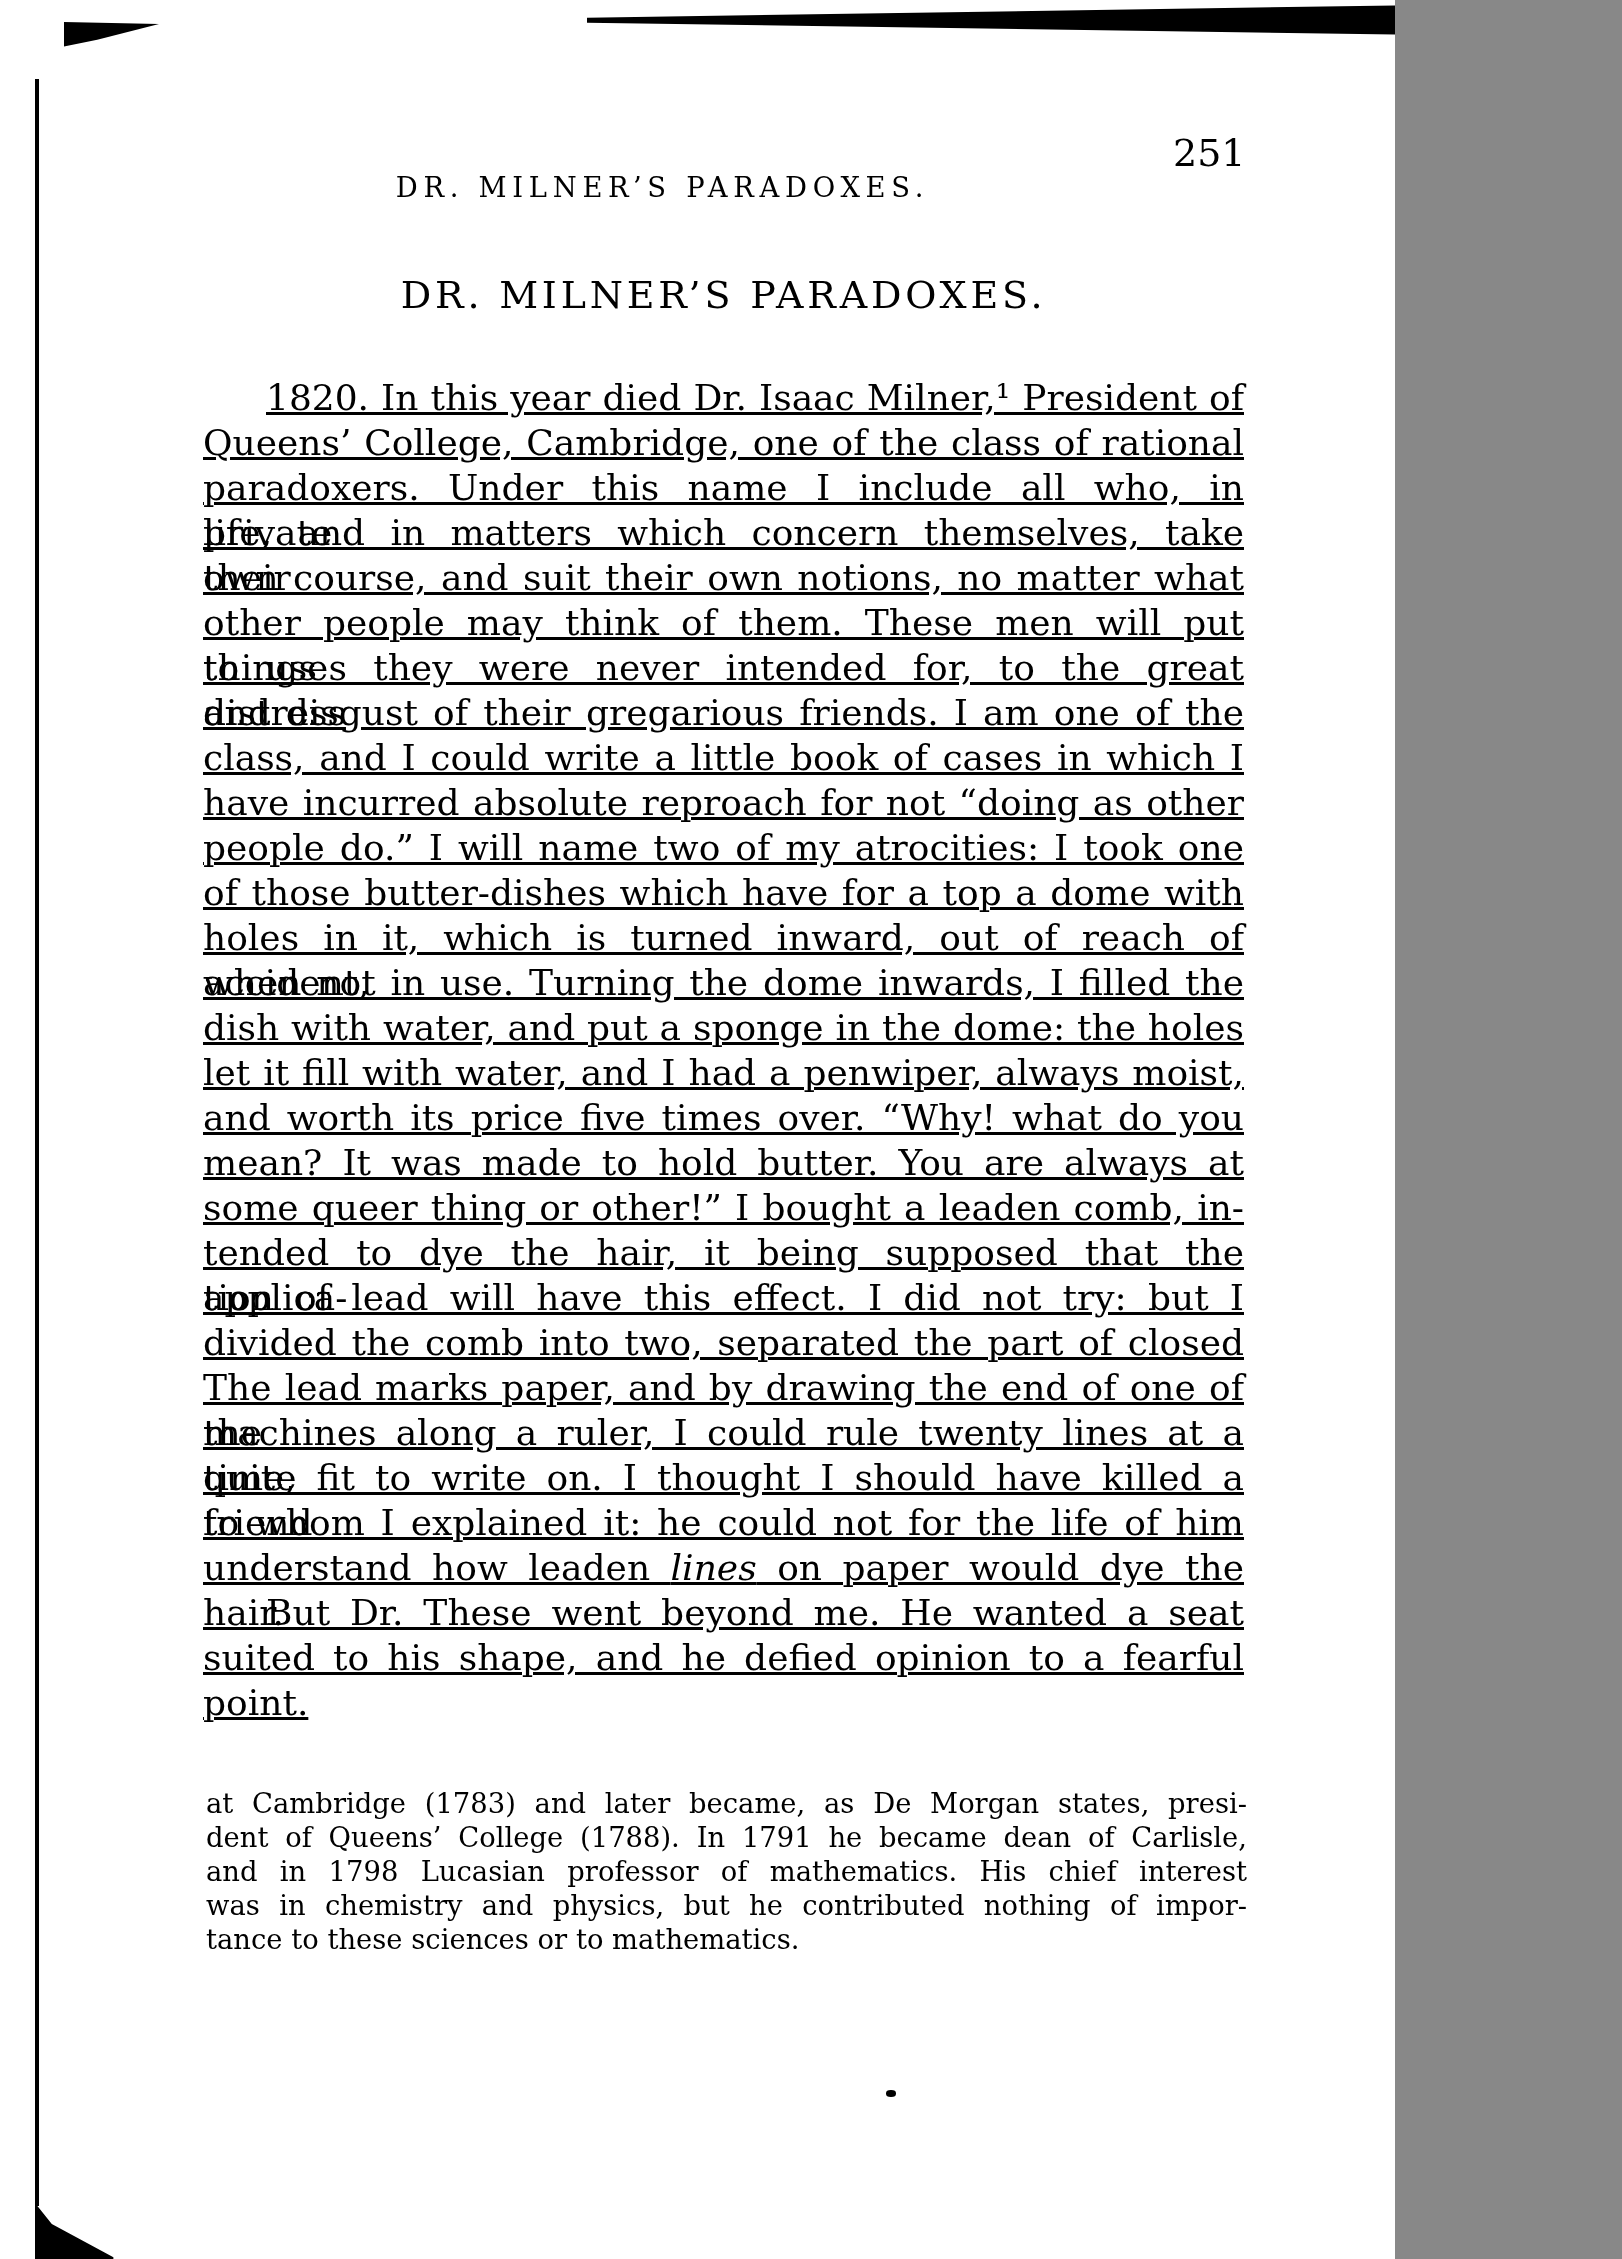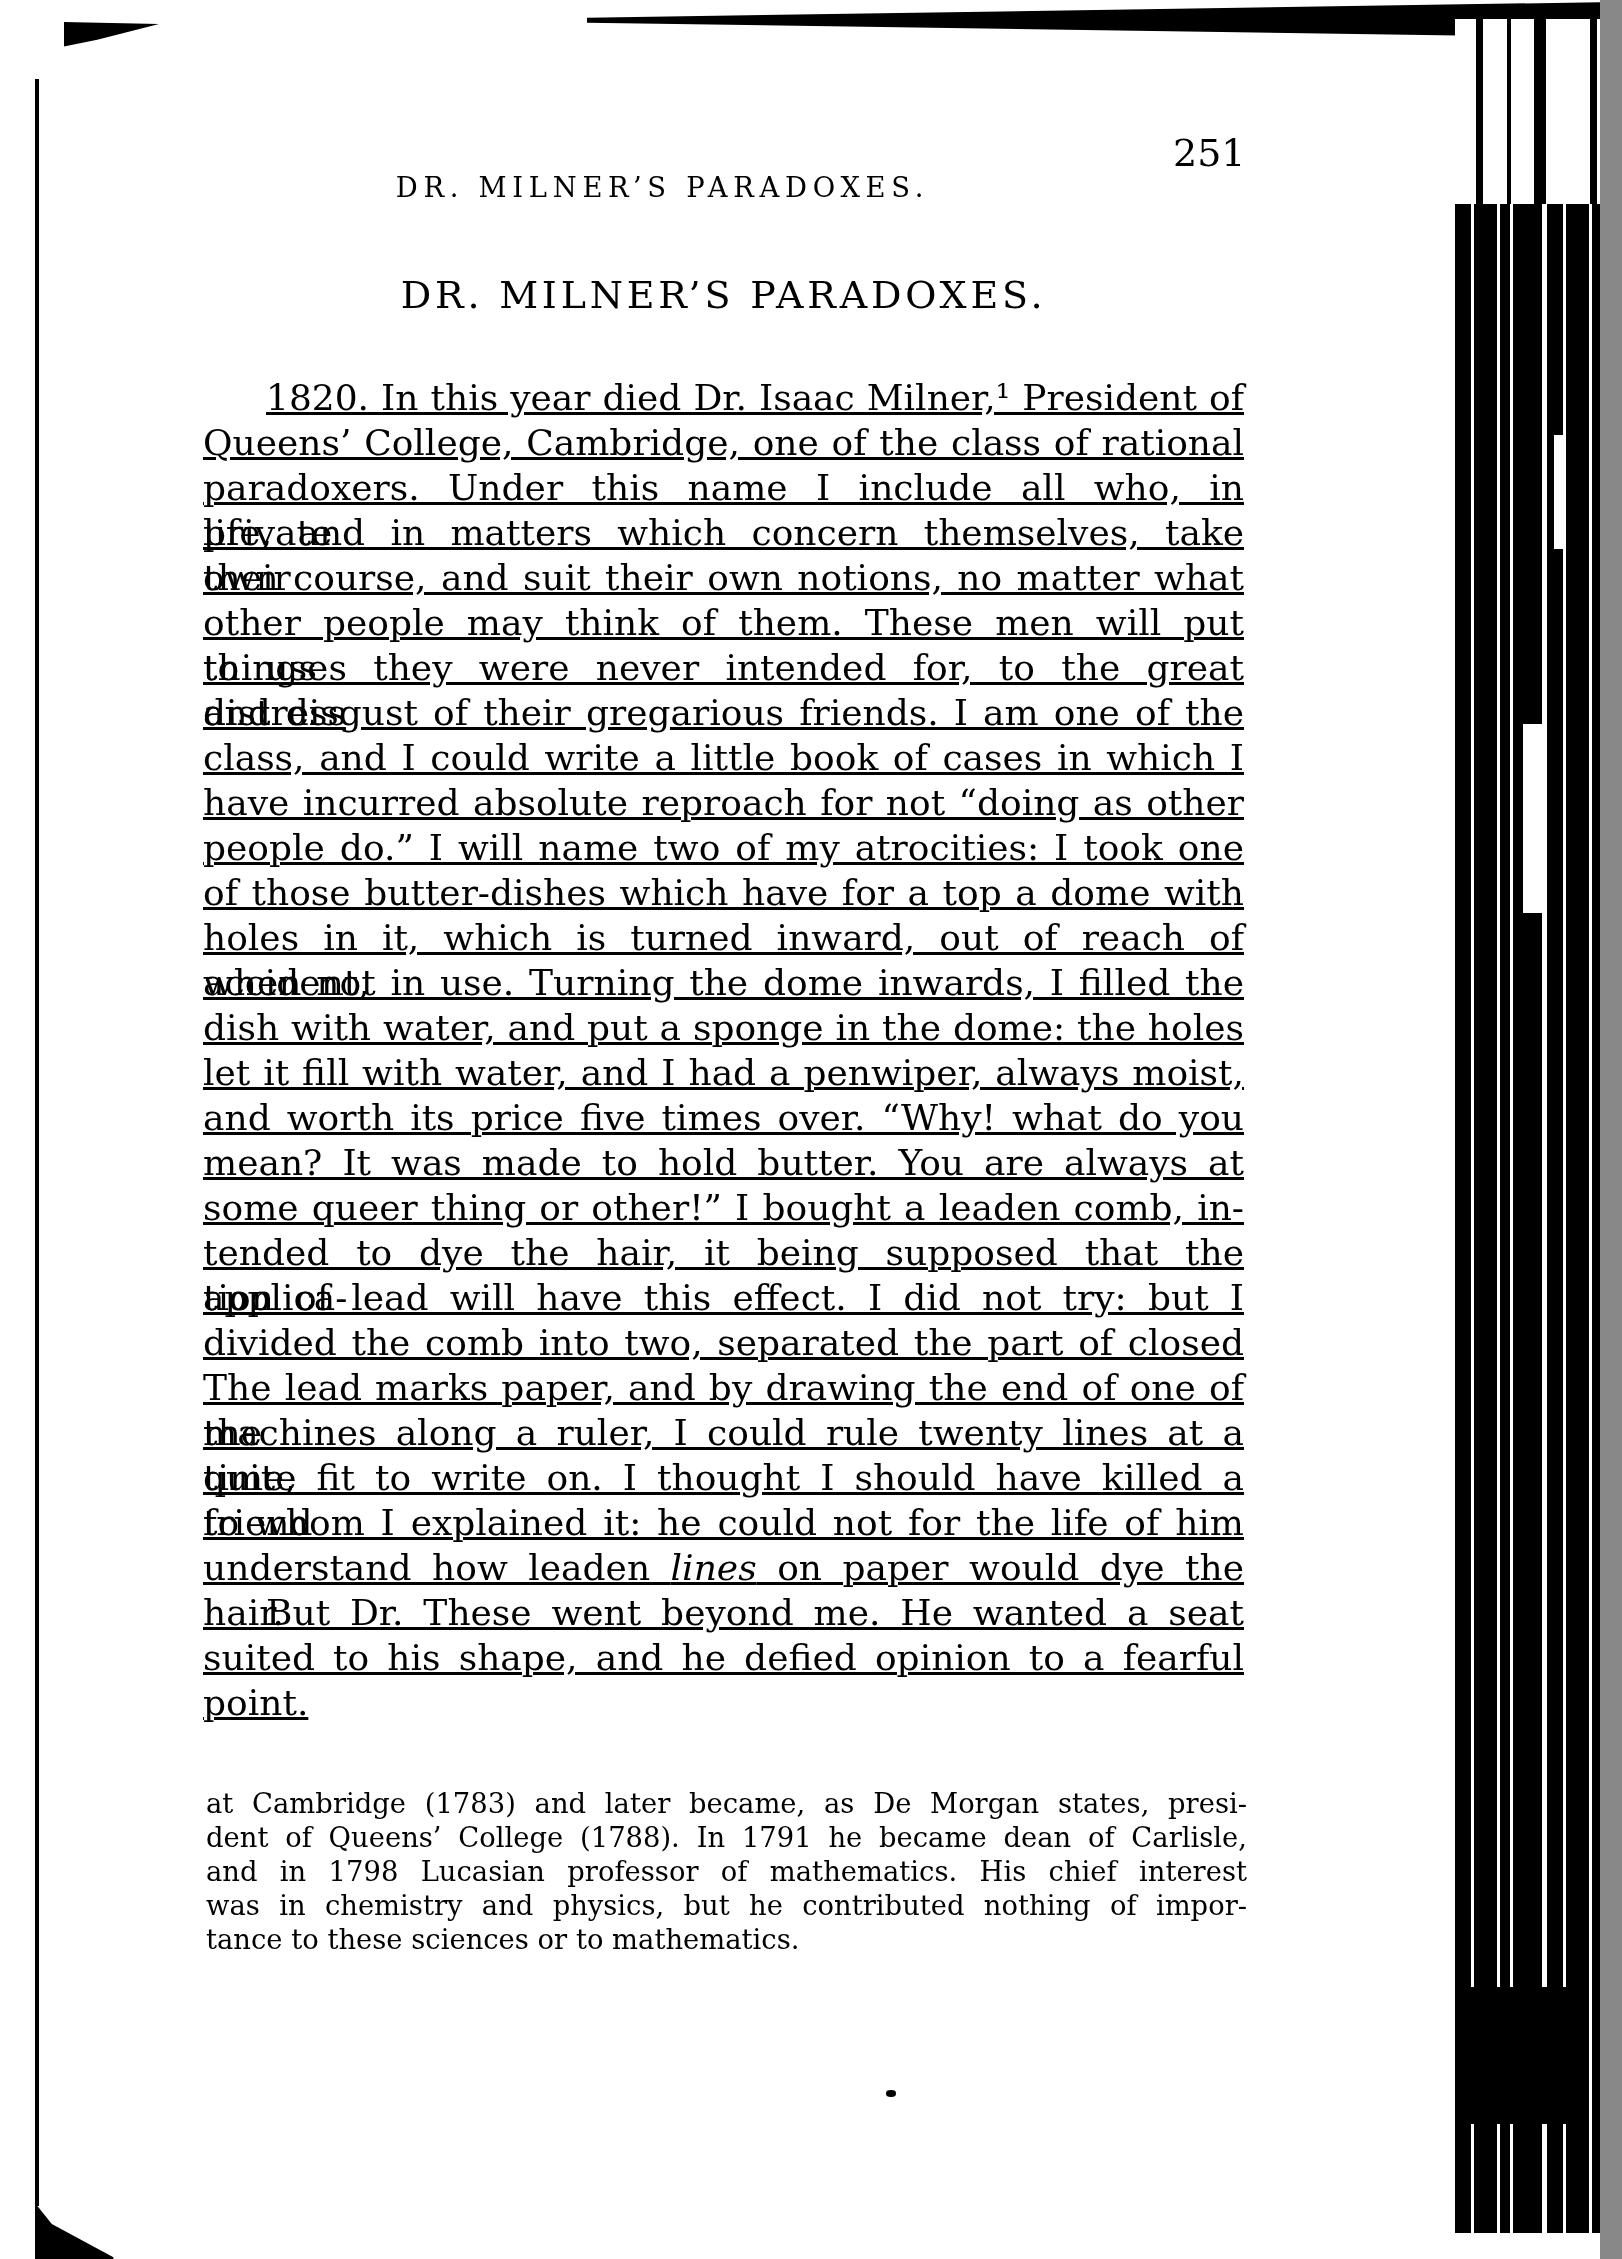--- a/index.html
+++ b/index.html
@@ -1,18 +1,18 @@
 <!DOCTYPE html>
 <html style="font-size:15px"><head>
 <meta charset="utf-8">
 <style>
   html,body{margin:0;padding:0;background:#888;}
   .page{
     position:relative;
-    width:1600px;height:2260px;
+    width:1395px;height:2260px;
     background:#ffffff;
     overflow:hidden;
     font-family:"DejaVu Serif","Liberation Serif",serif;
     color:#000;
   }
   
   .artifact{position:absolute;background:#000;}
   .wedge-tl{
     left:64px;top:22px;width:95px;height:24.6px;
     clip-path:polygon(0 0,100% 8%,35% 72%,0 100%);

